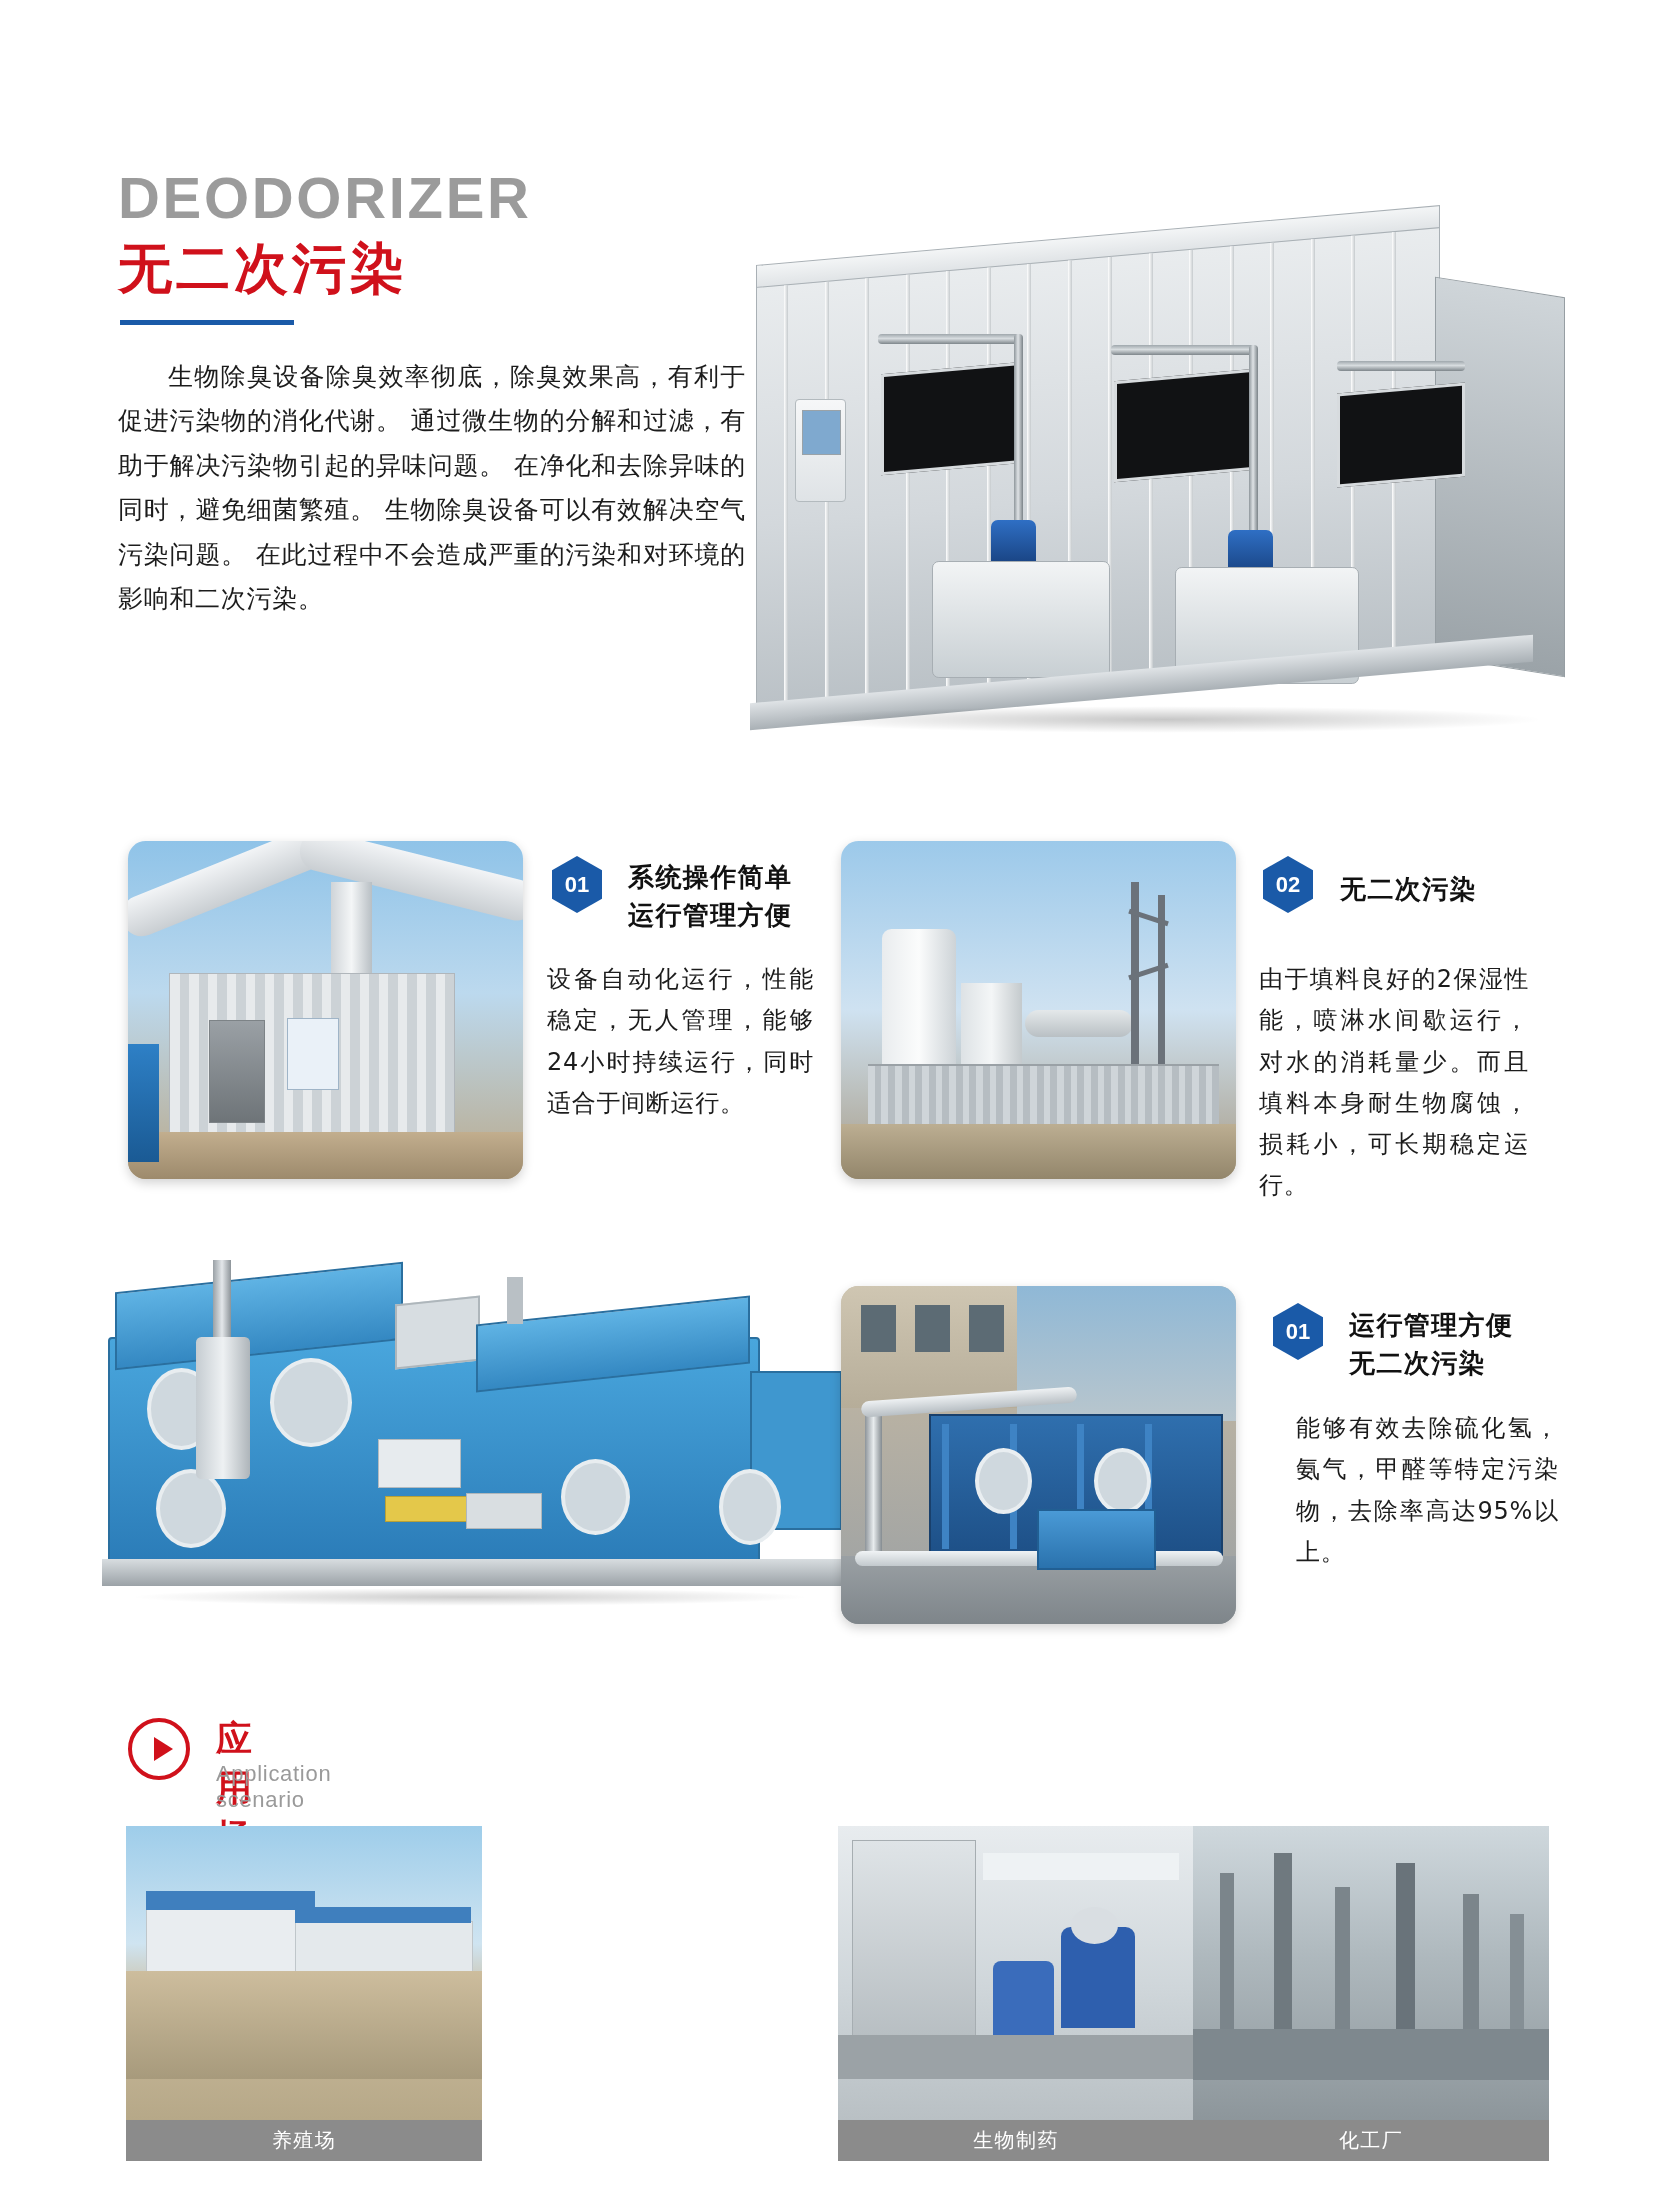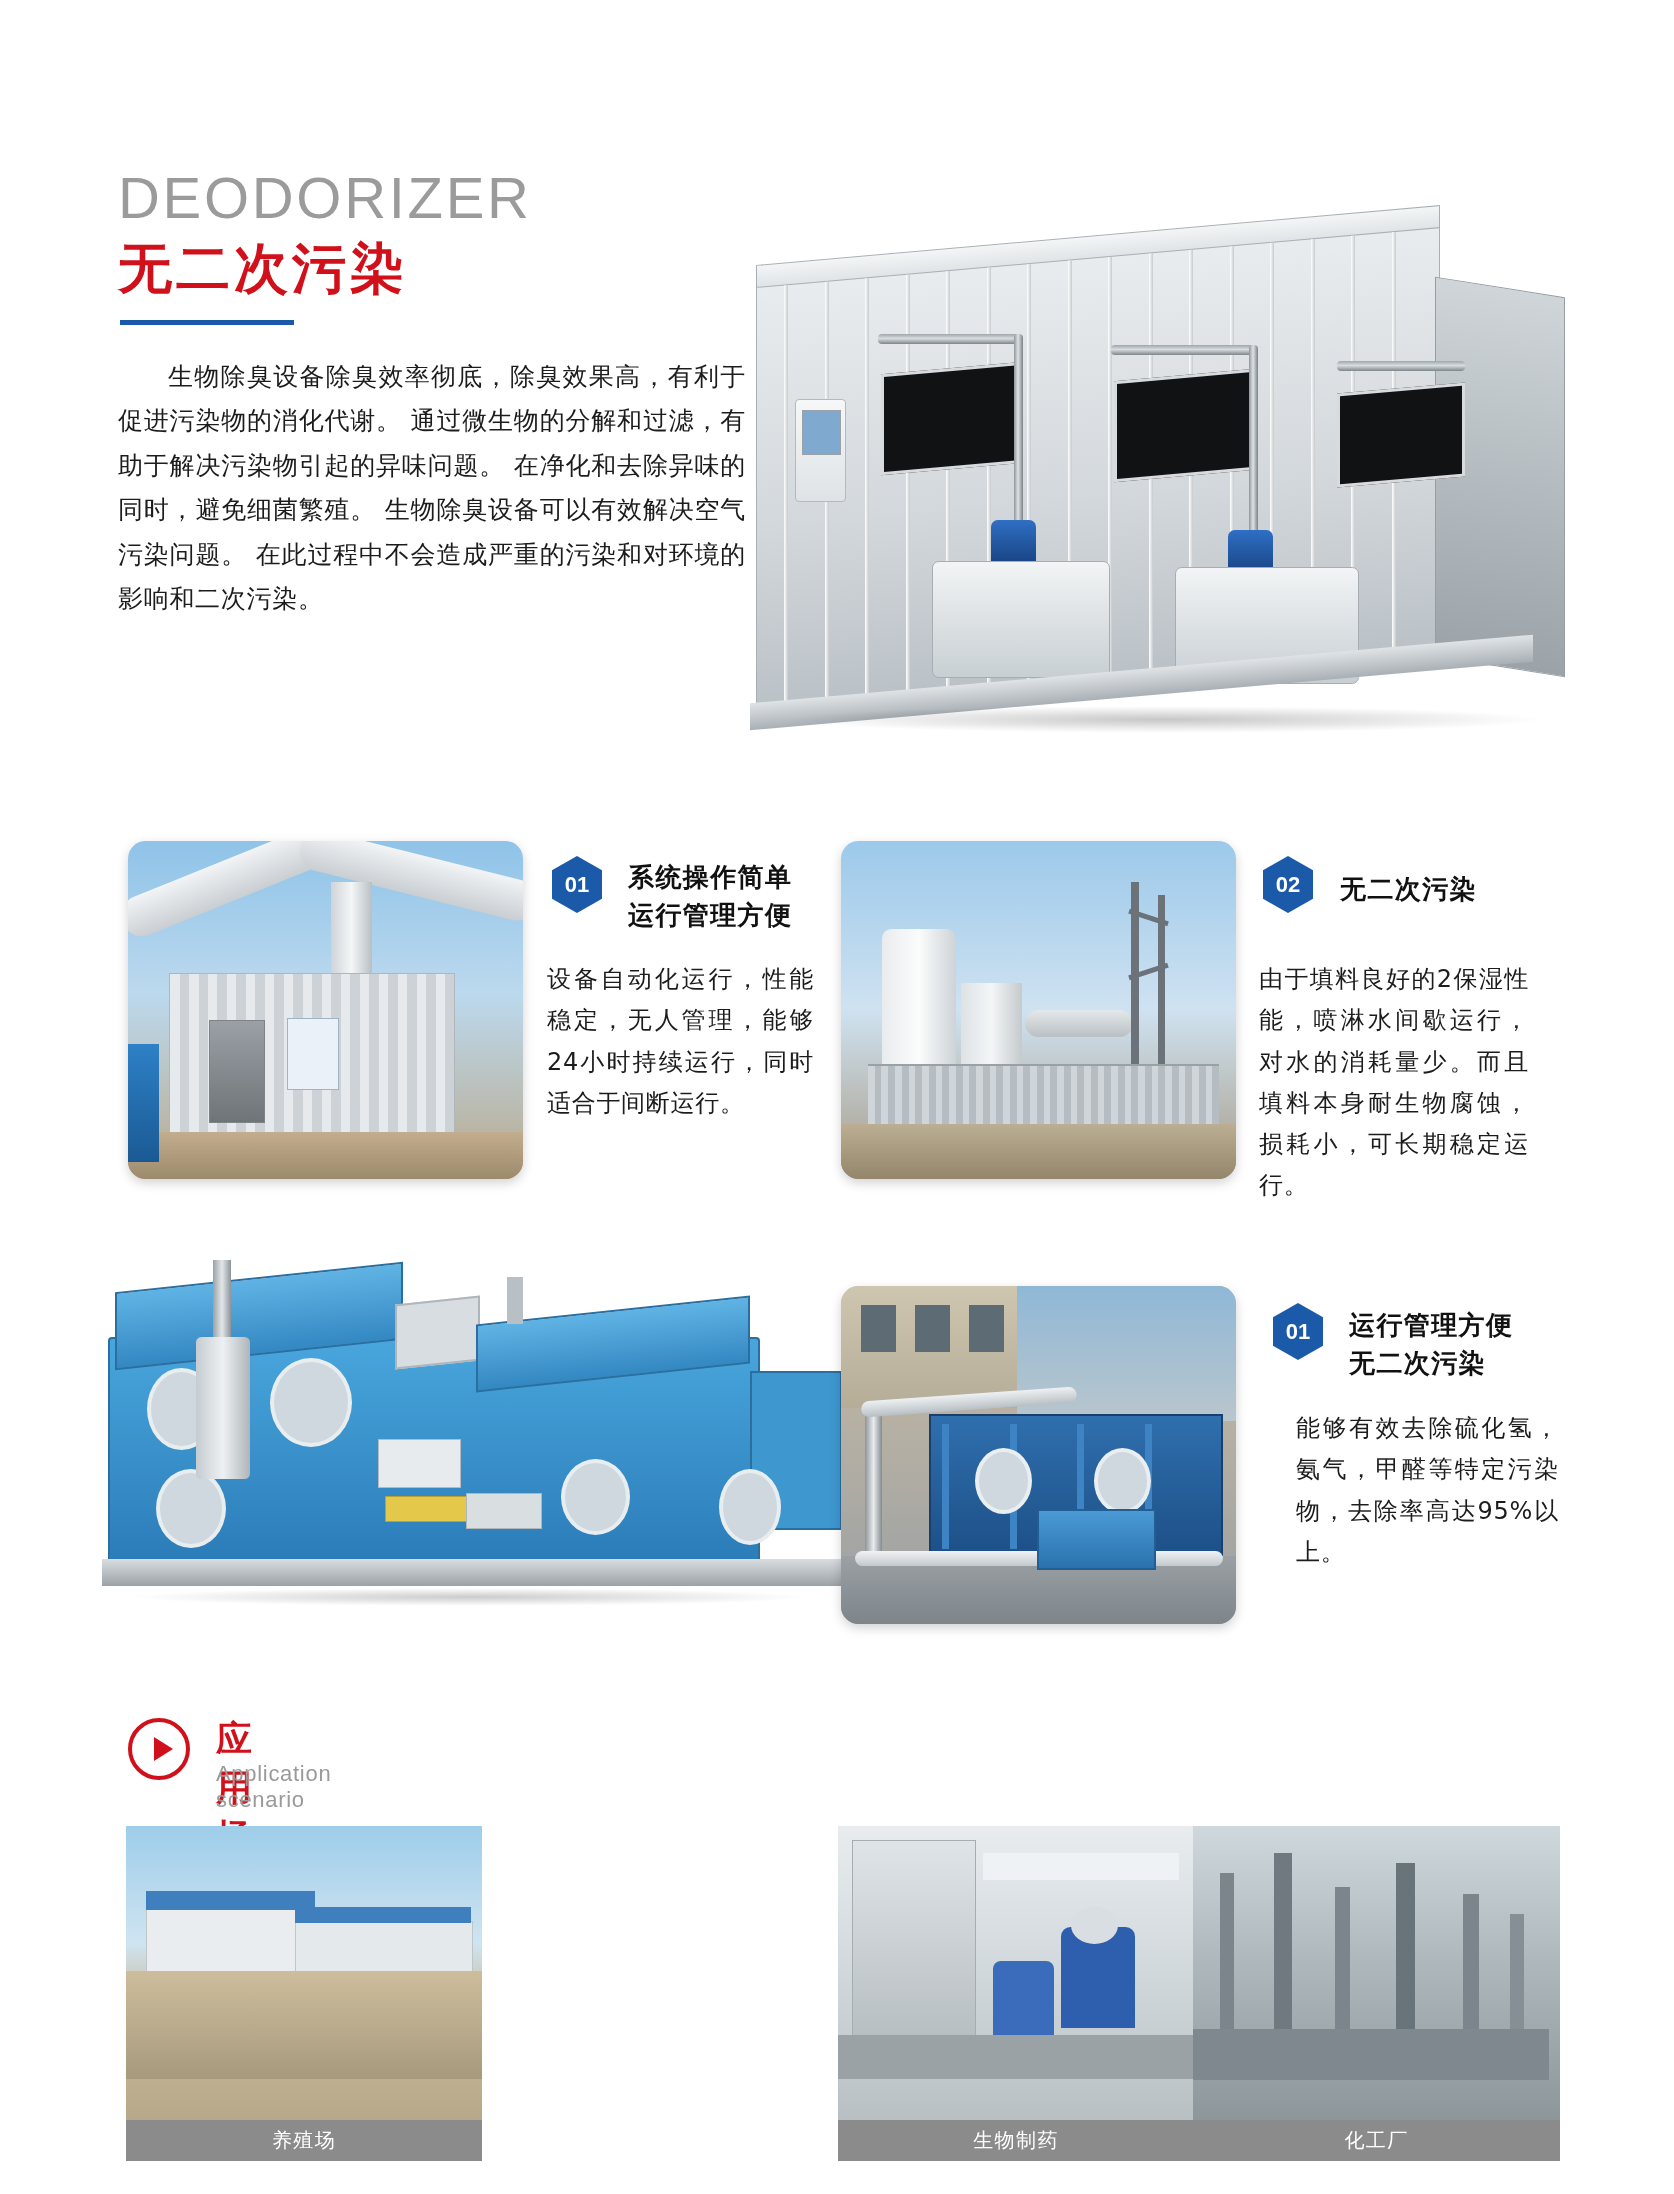--- a/index.html
+++ b/index.html
@@ -19,21 +19,21 @@
   .header {
     position: absolute;
     left: 118px;
     top: 169px;
     width: 628px;
   }
   .title-en {
     font-size: 58px;
     letter-spacing: 2.7px;
     color: #9b9b9b;
-    font-weight: 400;
+    font-weight: 700;
     line-height: 1.0;
     margin: 0 0 12px 0;
     font-family: "Liberation Sans", sans-serif;
   }
   .title-cn {
     font-size: 54px;
     font-weight: bold;
     color: #d0111b;
     letter-spacing: 4px;
     line-height: 1.1;
@@ -379,21 +379,21 @@
       <div style="position:absolute; left:13.5px; top:13.5px; width:122px; height:203px; background:linear-gradient(180deg,#dfe4e7,#b6bdc1); border:1.4px solid #a6adb1;"></div>
       <div style="position:absolute; left:145px; top:27px; width:196px; height:27px; background:#eef2f4;"></div>
       <div style="position:absolute; left:223px; top:101px; width:74px; height:101px; background:#2e5fae; border-radius:9.5px 9.5px 0 0;"></div>
       <div style="position:absolute; left:233px; top:81px; width:47px; height:37px; border-radius:50%; background:#d9dee2;"></div>
       <div style="position:absolute; left:155px; top:135px; width:61px; height:81px; background:#3a6cbb; border-radius:8px 8px 0 0;"></div>
       <div style="position:absolute; left:0; top:209px; width:356px; height:44px; background:#9ba2a6;"></div>
     </div>
     <div class="gcap">生物制药</div>
   </div>
 
-  <div class="gcell" style="left:1067px;padding-left:11px;">
+  <div class="gcell" style="left:1067px;">
     <div class="gimg" style="background:linear-gradient(180deg,#cfd8dd 0%,#aeb8bd 45%,#8d969b 100%);">
       <div style="position:absolute; left:27px; top:47px; width:13.5px; height:182px; background:#7b858b;"></div>
       <div style="position:absolute; left:81px; top:27px; width:17.6px; height:203px; background:#6f797f;"></div>
       <div style="position:absolute; left:142px; top:61px; width:15px; height:169px; background:#7b858b;"></div>
       <div style="position:absolute; left:203px; top:37px; width:19px; height:192px; background:#69737a;"></div>
       <div style="position:absolute; left:270px; top:68px; width:16px; height:162px; background:#7b858b;"></div>
       <div style="position:absolute; left:317px; top:88px; width:13.5px; height:142px; background:#858f95;"></div>
       <div style="position:absolute; left:0; top:203px; width:356px; height:51px; background:#7e888e;"></div>
     </div>
     <div class="gcap">化工厂</div>

